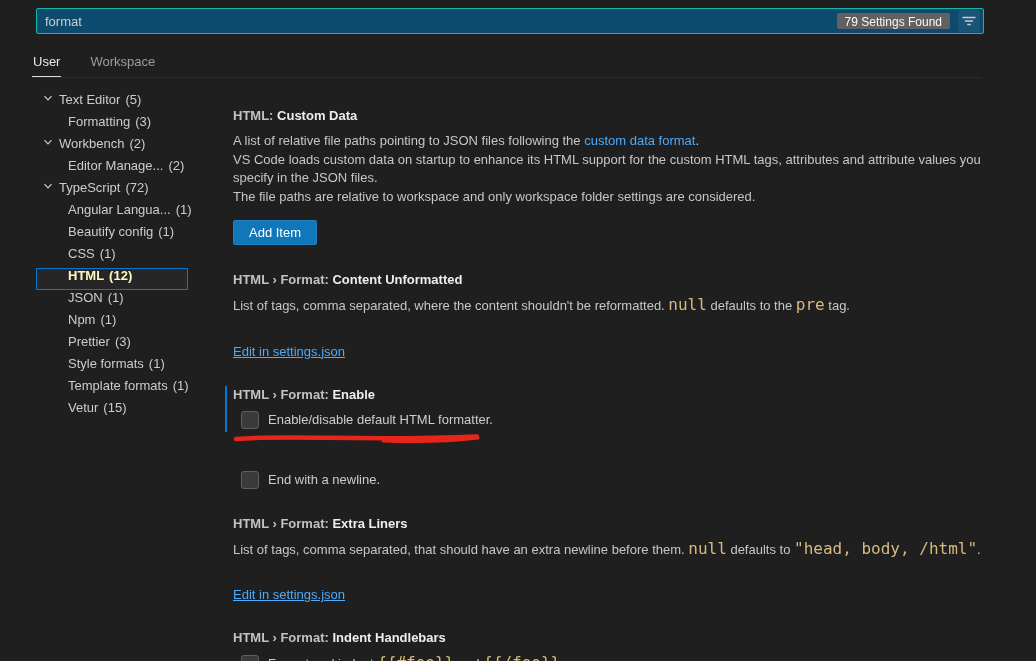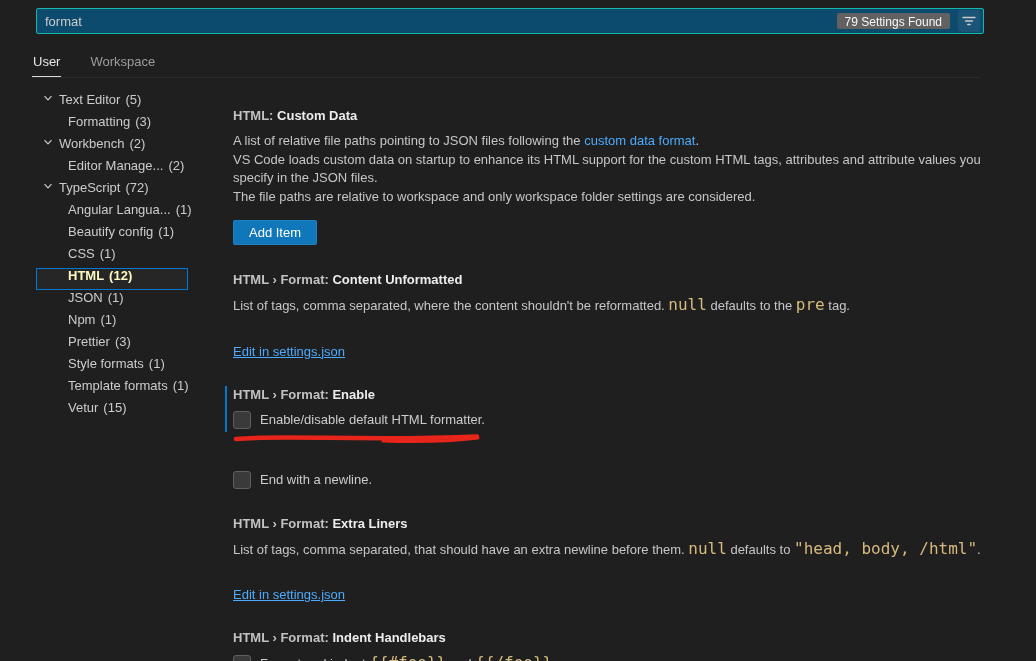--- a/index.html
+++ b/index.html
@@ -61,21 +61,21 @@
   a.desc-link { color: var(--link, #4daafc); text-decoration: none; cursor: pointer; }
   a.edit-link {
     display: inline-block; margin-top: 28px; color: var(--link, #4daafc);
     text-decoration: underline; cursor: pointer; line-height: 16px;
   }
   .primary-btn {
     display: inline-block; margin-top: 14px; background: var(--button-bg, #1177bb);
     color: #ffffff; border: 1px solid rgba(255,255,255,0.07); border-radius: 2px;
     padding: 4px 15px; font: 13px "Liberation Sans", sans-serif; cursor: pointer;
   }
-  .checkbox-row { margin-top: 2px; display: flex; align-items: center; gap: 9px; }
+  .checkbox-row { margin-top: 2px; display: flex; align-items: center; gap: 9px; margin-left: 8px; }
   .checkbox {
     width: 18px; height: 18px; background: #3a3a3a; border: 1px solid #5f5f5f;
     border-radius: 3px; flex: none; cursor: pointer;
   }
   .checkbox-label { color: #cccccc; line-height: 18px; }
   .modified-bar {
     position: absolute; left: -8px; top: 0; width: 2px; height: 46px;
     background: var(--accent, #0078d4);
   }
   .annotation-underline { display: block; margin-top: 3px; height: 13px; }

